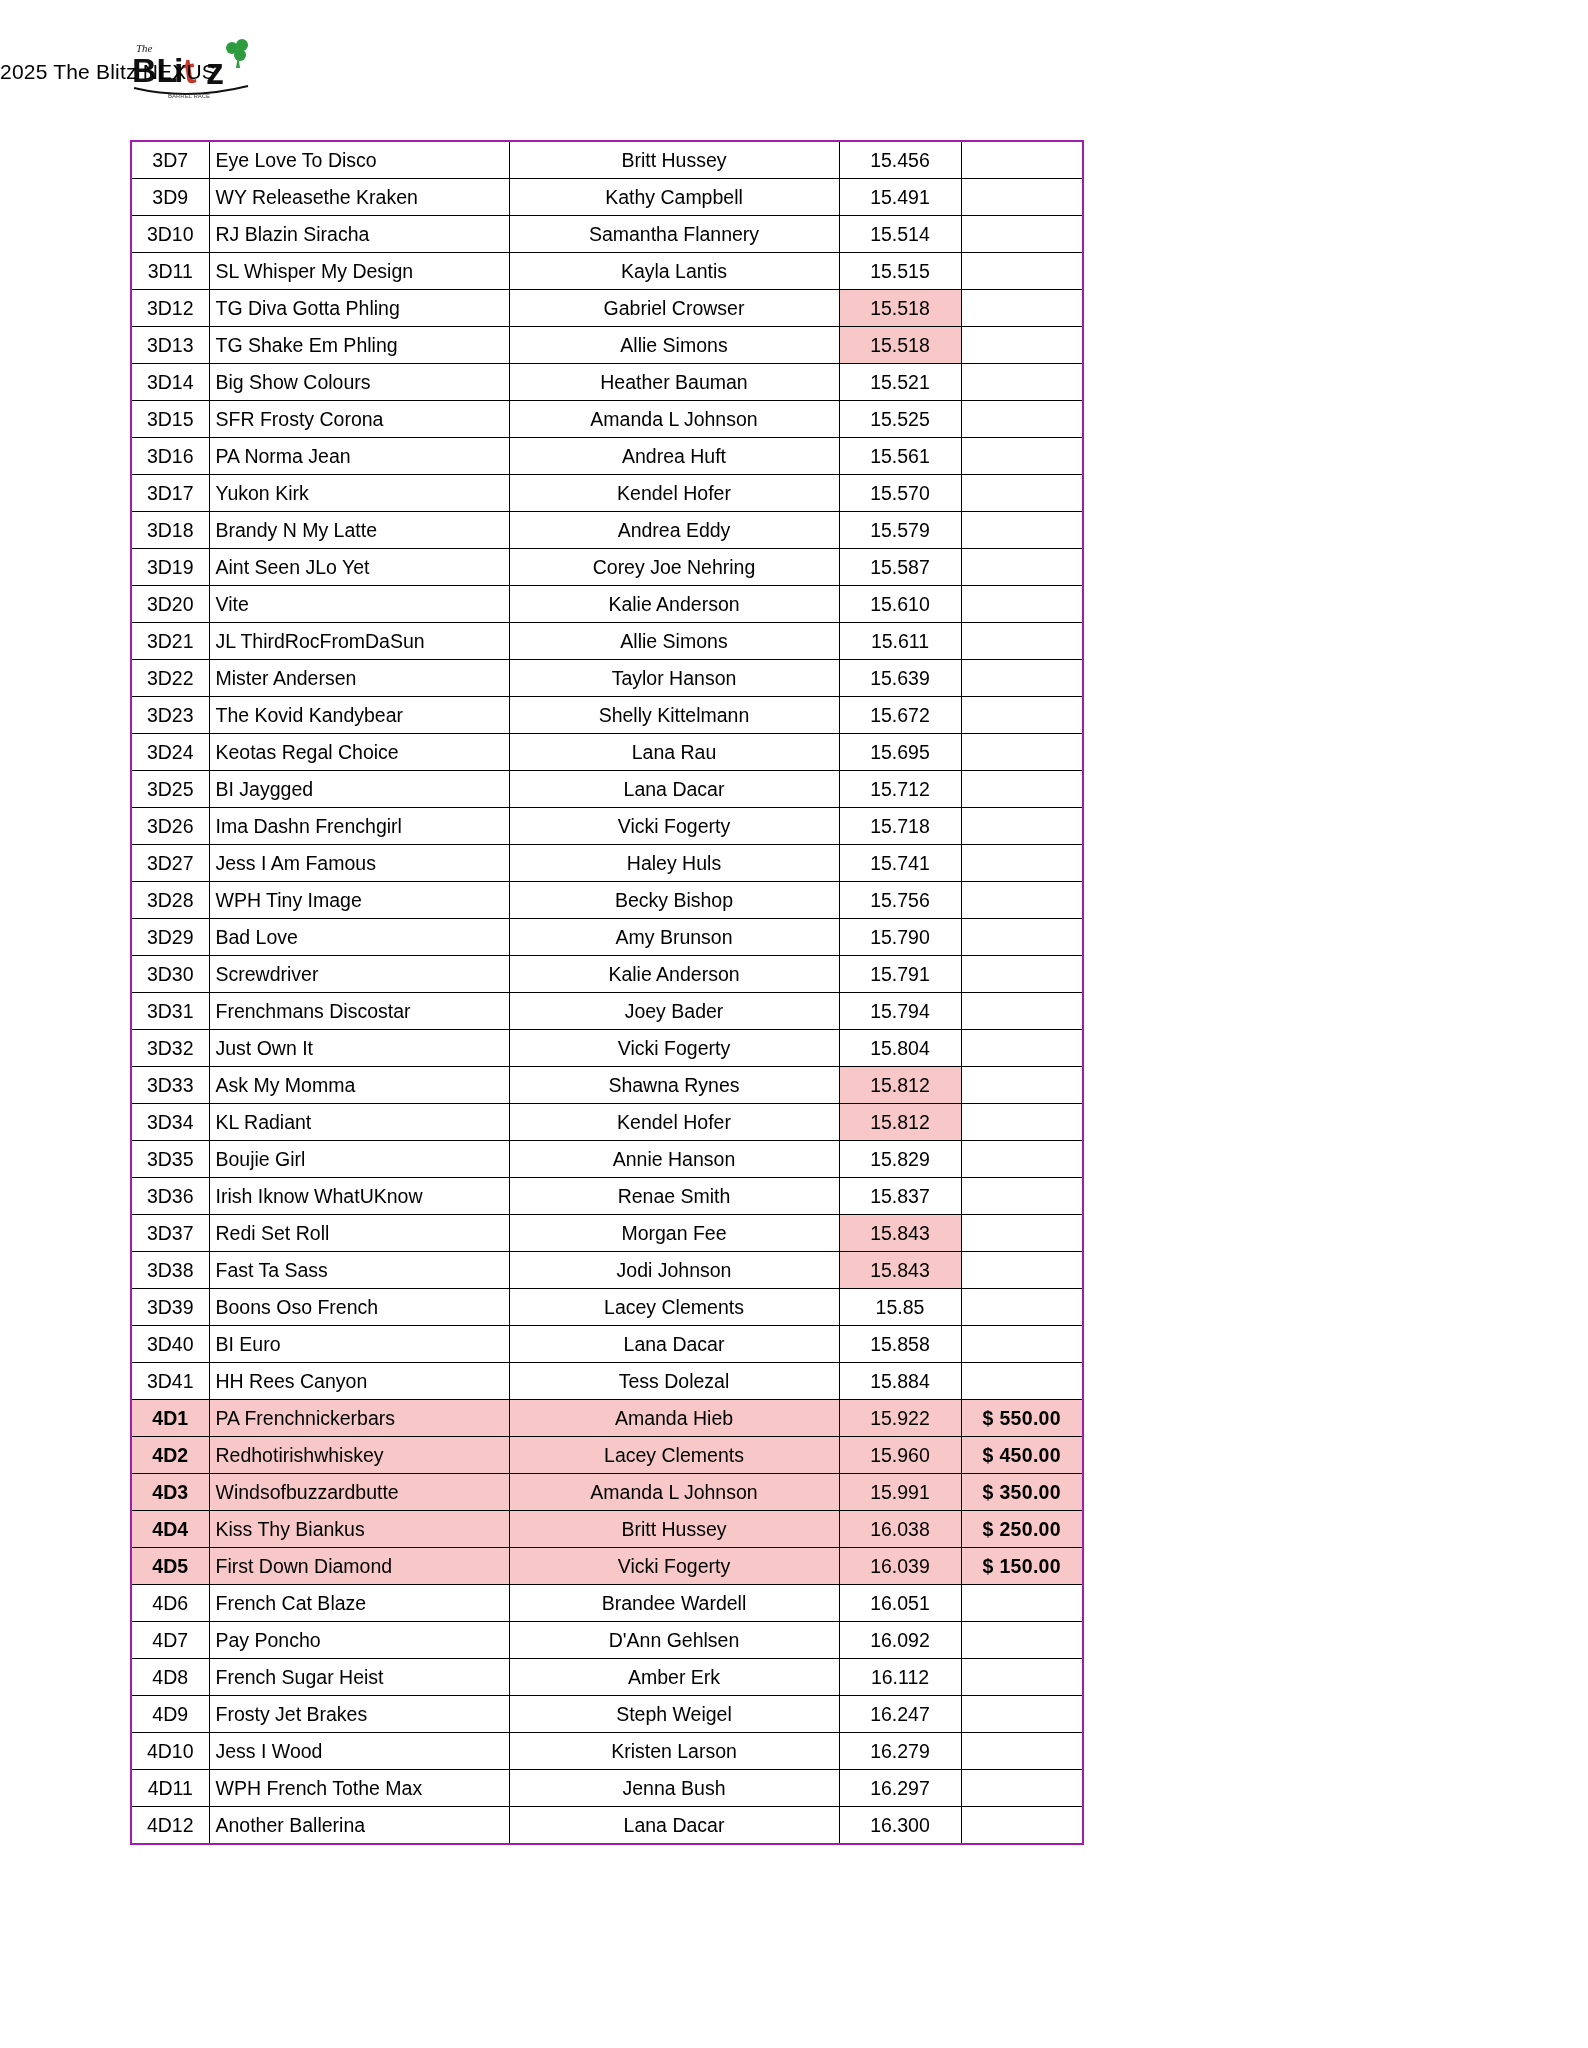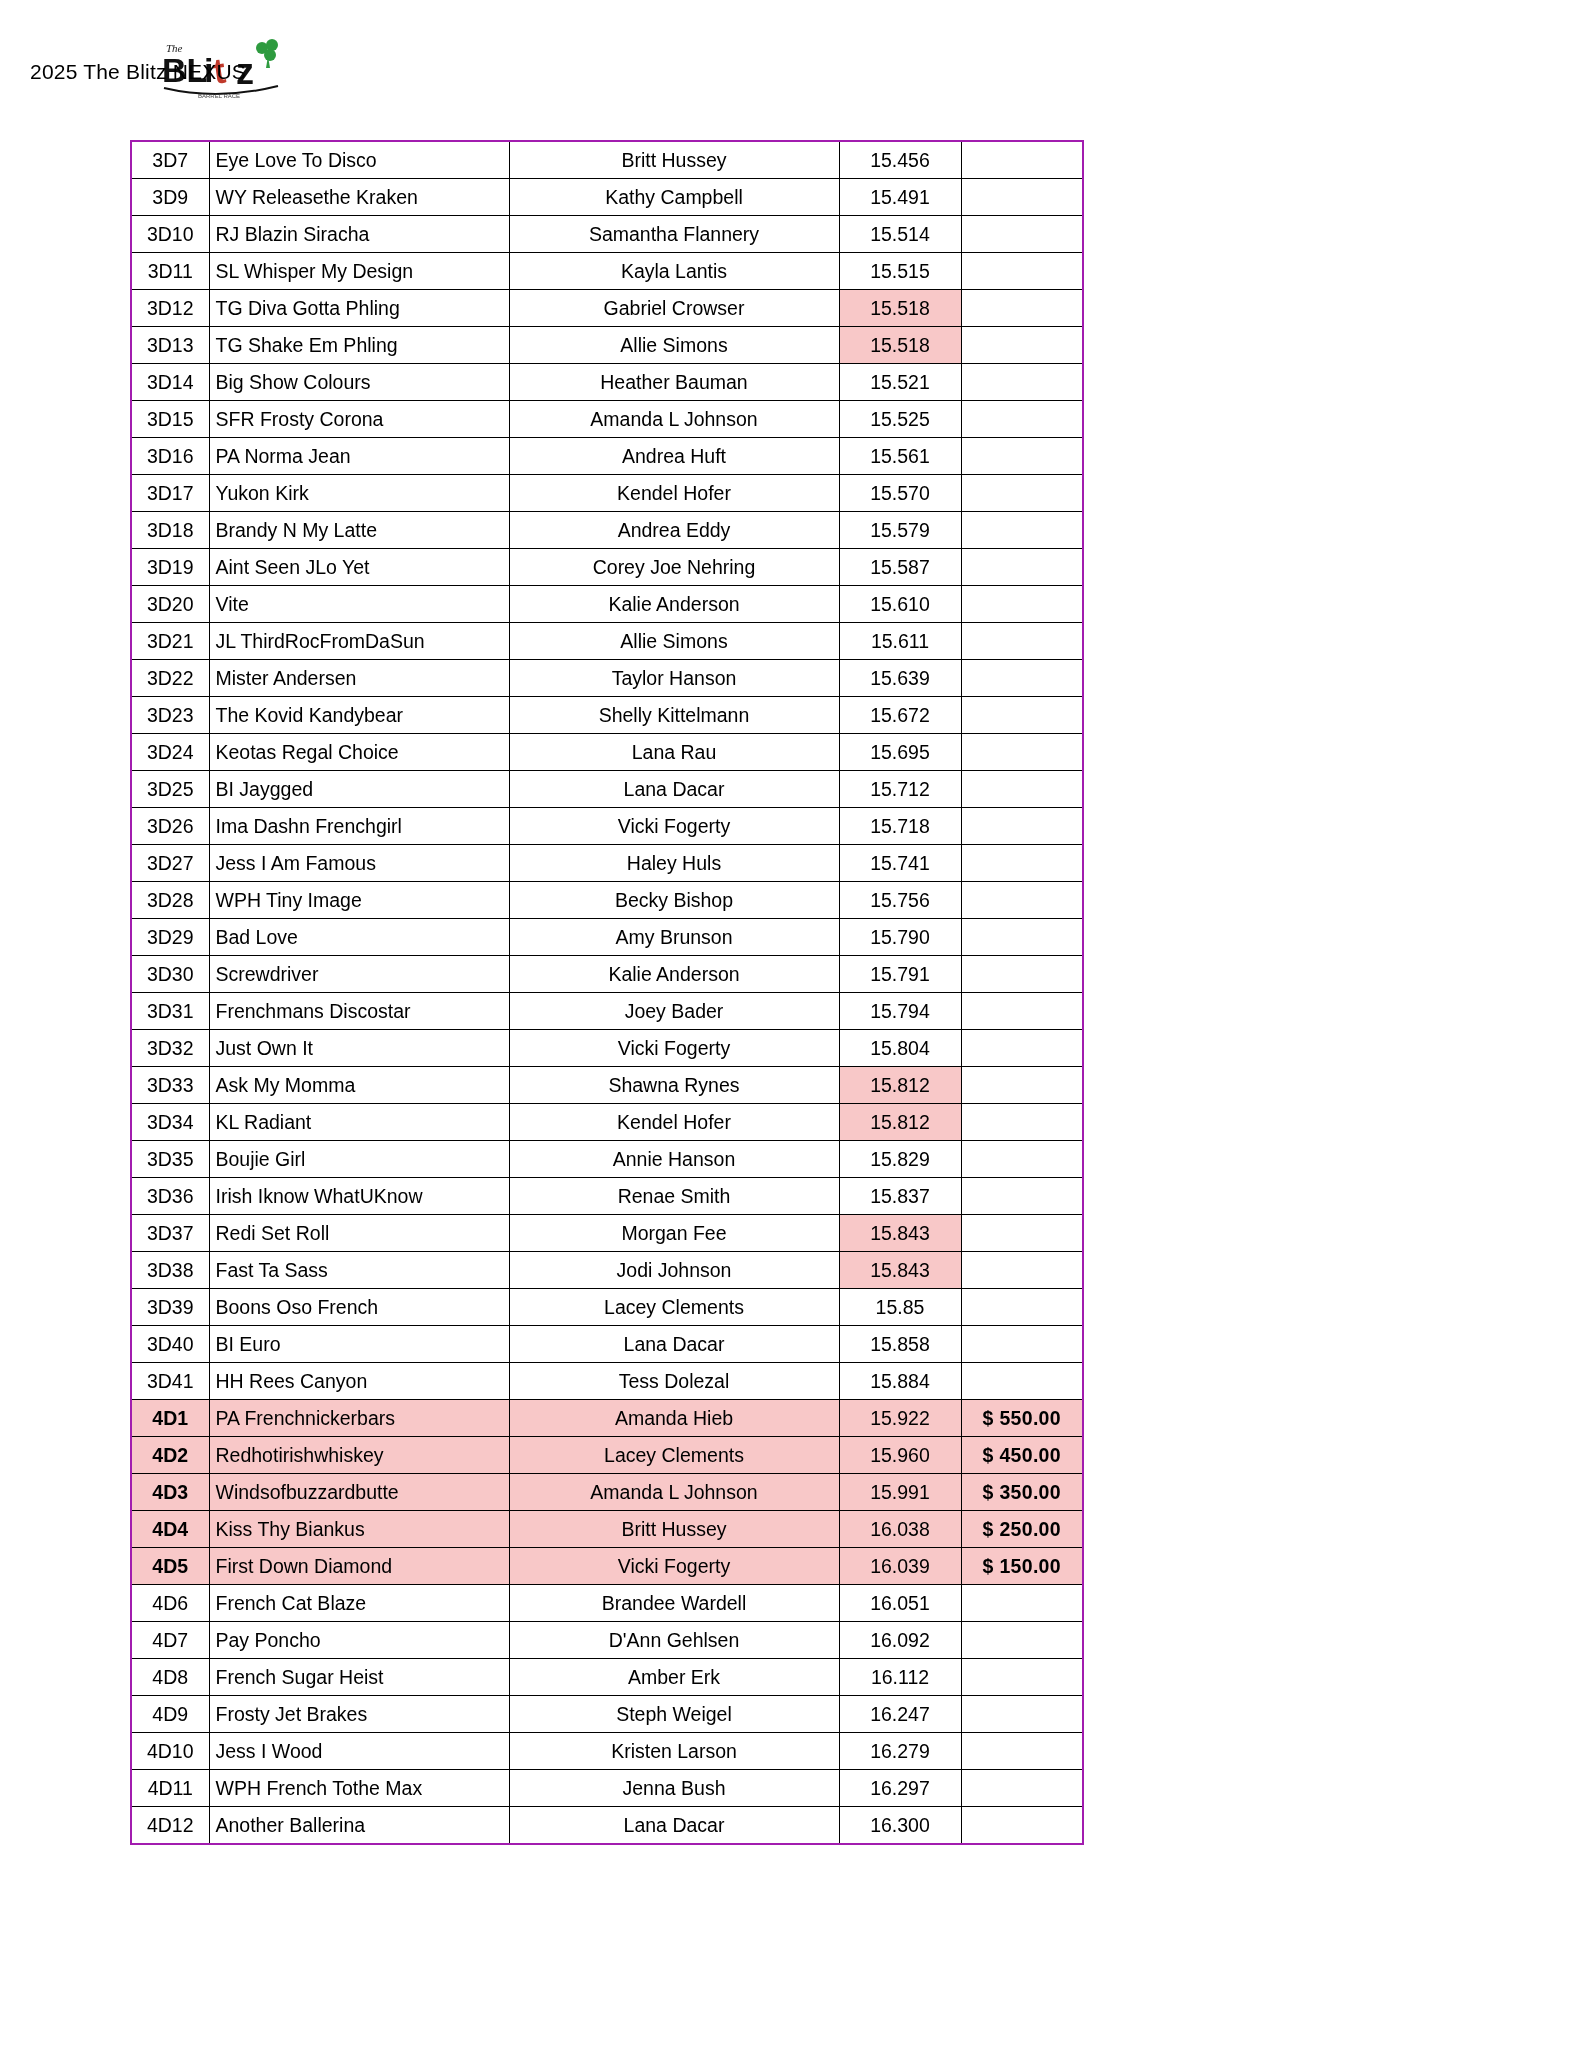--- a/index.html
+++ b/index.html
@@ -18,21 +18,20 @@
   .page {
     position: relative;
     width: 1588px;
     height: 2048px;
     box-sizing: border-box;
   }
   
   .header {
     position: relative;
     height: 118px;
-    margin-left: 30px;
   }
   .logo {
     position: absolute;
     left: 128px;
     top: 38px;
     width: 130px;
     height: 62px;
   }
   .logo svg { display: block; }
   .doc-title {

